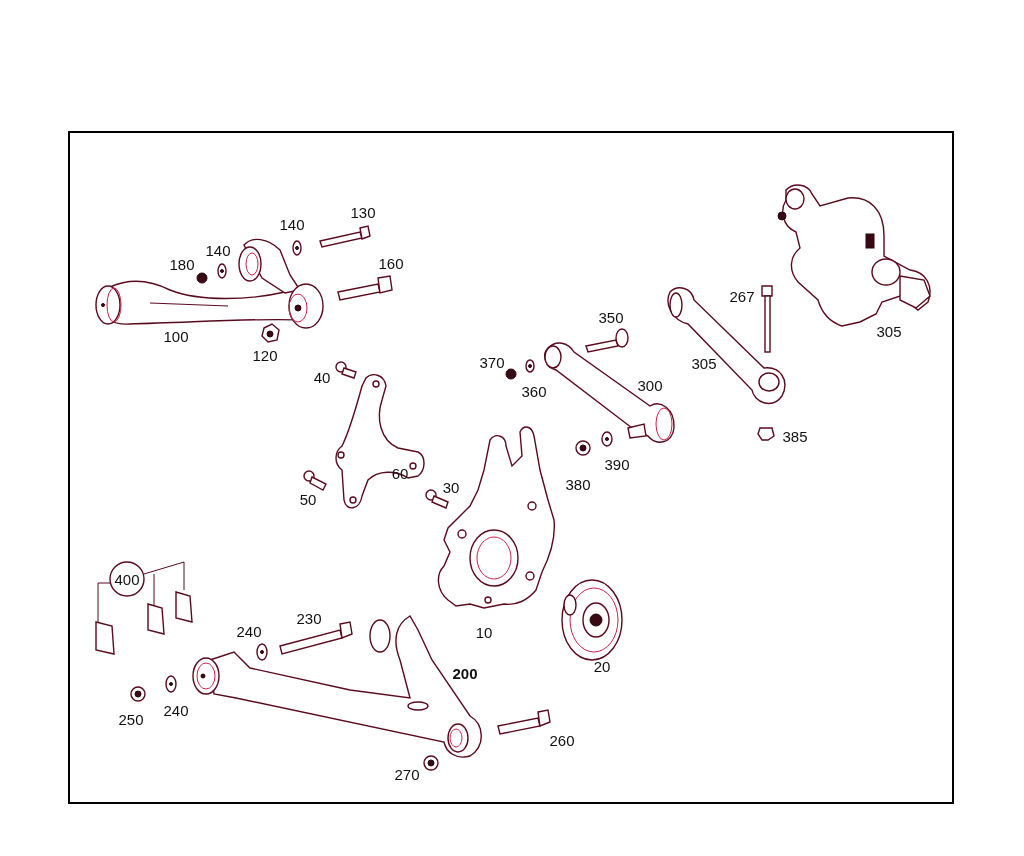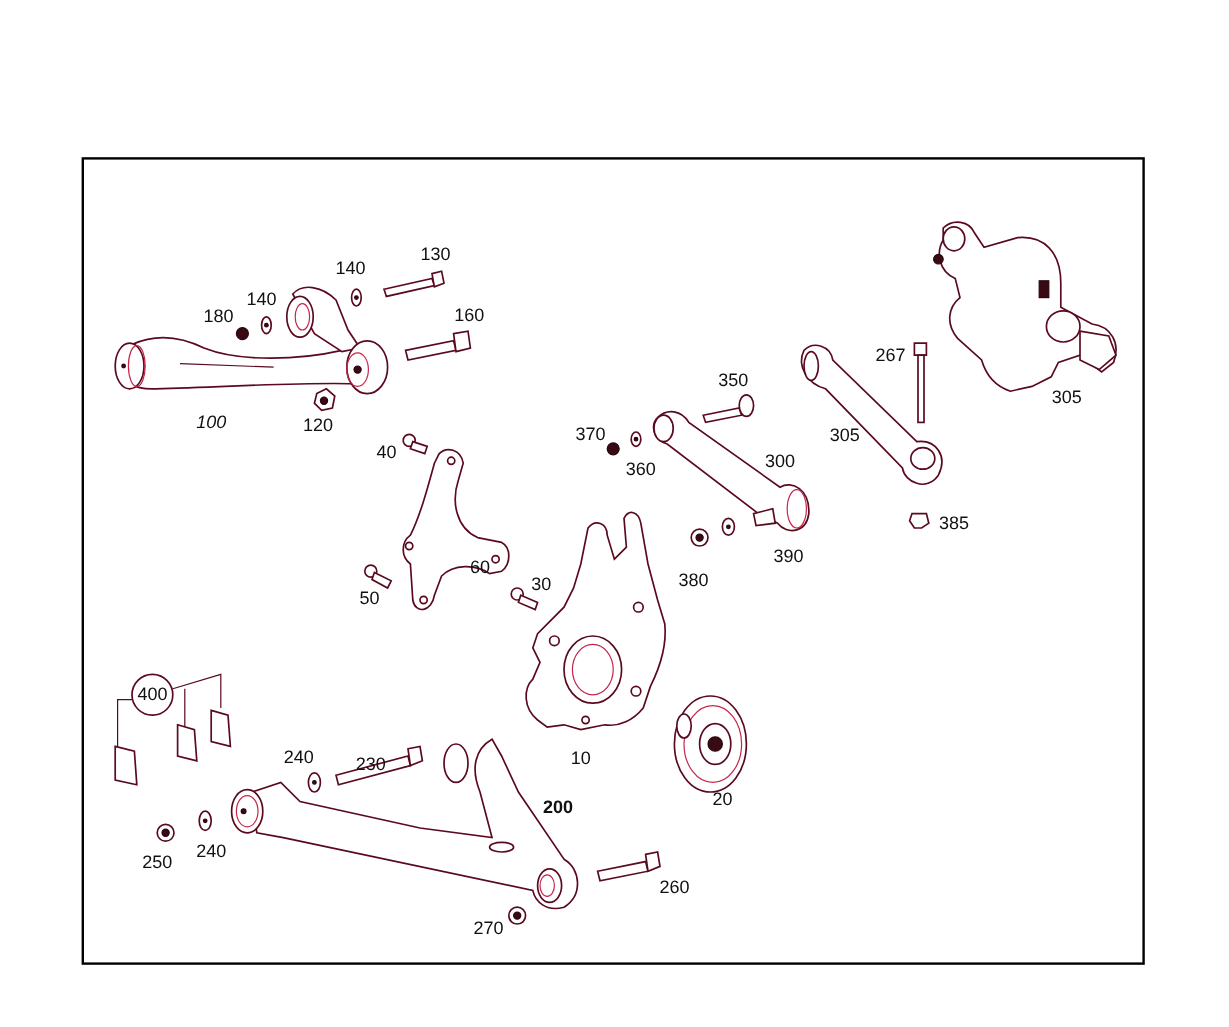--- a/index.html
+++ b/index.html
@@ -193,38 +193,38 @@
     </g>
 </svg>
 
 <div id="labels">
     <div class="lbl" style="left: 484px; top: 632px;">10</div>
     <div class="lbl" style="left: 602px; top: 666px;">20</div>
     <div class="lbl" style="left: 451px; top: 487px;">30</div>
     <div class="lbl" style="left: 322px; top: 377px;">40</div>
     <div class="lbl" style="left: 308px; top: 499px;">50</div>
     <div class="lbl" style="left: 400px; top: 425px; margin-top: 48px;">60</div>
-    <div class="lbl" style="left: 176px; top: 352px; font-style: italic;">100</div>
+    <div class="lbl" style="left: 176px; top: 336px;">100</div>
     <div class="lbl" style="left: 363px; top: 212px;">130</div>
     <div class="lbl" style="left: 292px; top: 224px;">140</div>
     <div class="lbl" style="left: 218px; top: 250px;">140</div>
     <div class="lbl" style="left: 182px; top: 264px;">180</div>
     <div class="lbl" style="left: 391px; top: 263px;">160</div>
     <div class="lbl" style="left: 265px; top: 355px;">120</div>
     <div class="lbl" style="left: 465px; top: 673px; font-weight: bold;">200</div>
-    <div class="lbl" style="left: 309px; top: 618px; margin-top: 19px;">230</div>
+    <div class="lbl" style="left: 309px; top: 618px;">230</div>
     <div class="lbl" style="left: 249px; top: 631px;">240</div>
     <div class="lbl" style="left: 176px; top: 710px;">240</div>
     <div class="lbl" style="left: 131px; top: 719px;">250</div>
     <div class="lbl" style="left: 562px; top: 740px;">260</div>
     <div class="lbl" style="left: 407px; top: 774px;">270</div>
     <div class="lbl" style="left: 650px; top: 385px;">300</div>
     <div class="lbl" style="left: 704px; top: 363px;">305</div>
     <div class="lbl" style="left: 889px; top: 331px;">305</div>
     <div class="lbl" style="left: 611px; top: 317px;">350</div>
     <div class="lbl" style="left: 534px; top: 391px;">360</div>
     <div class="lbl" style="left: 492px; top: 362px;">370</div>
     <div class="lbl" style="left: 578px; top: 484px;">380</div>
     <div class="lbl" style="left: 795px; top: 436px;">385</div>
-    <div class="lbl" style="left: 617px; top: 464px; margin-left: 40px;">390</div>
+    <div class="lbl" style="left: 617px; top: 464px;">390</div>
     <div class="lbl" style="left: 742px; top: 296px;">267</div>
     <div class="lbl" style="left: 127px; top: 579px;">400</div>
   </div>
 
 </body></html>

